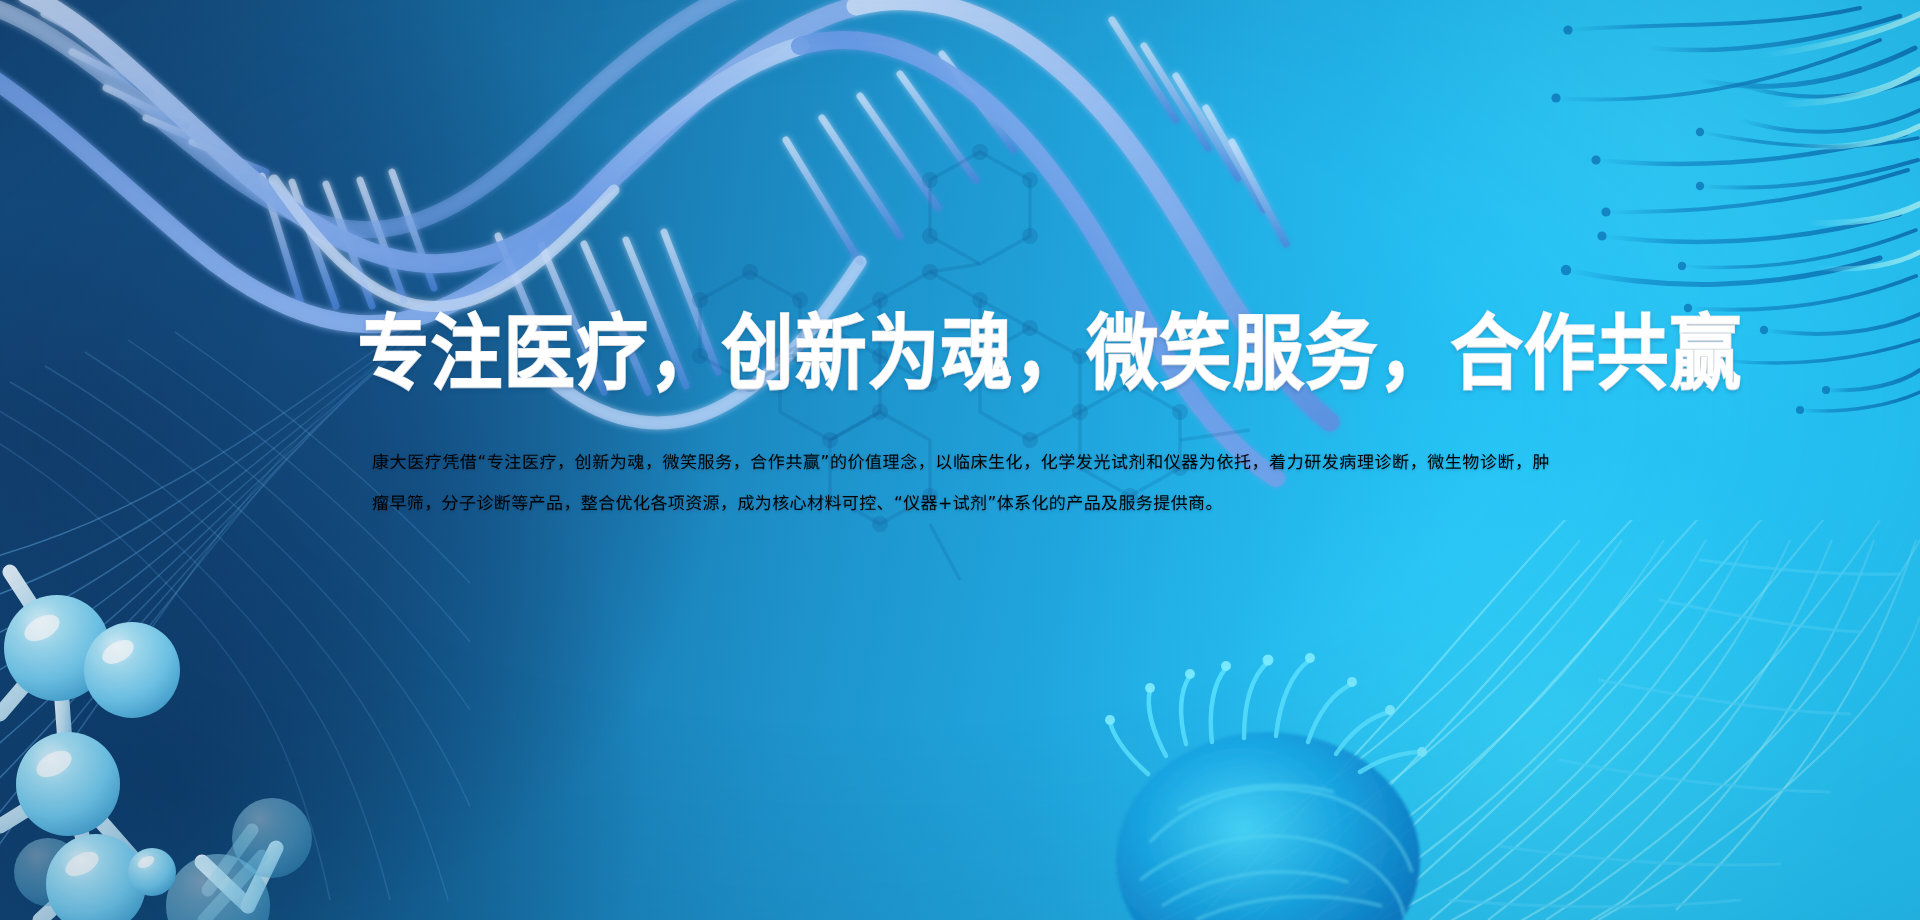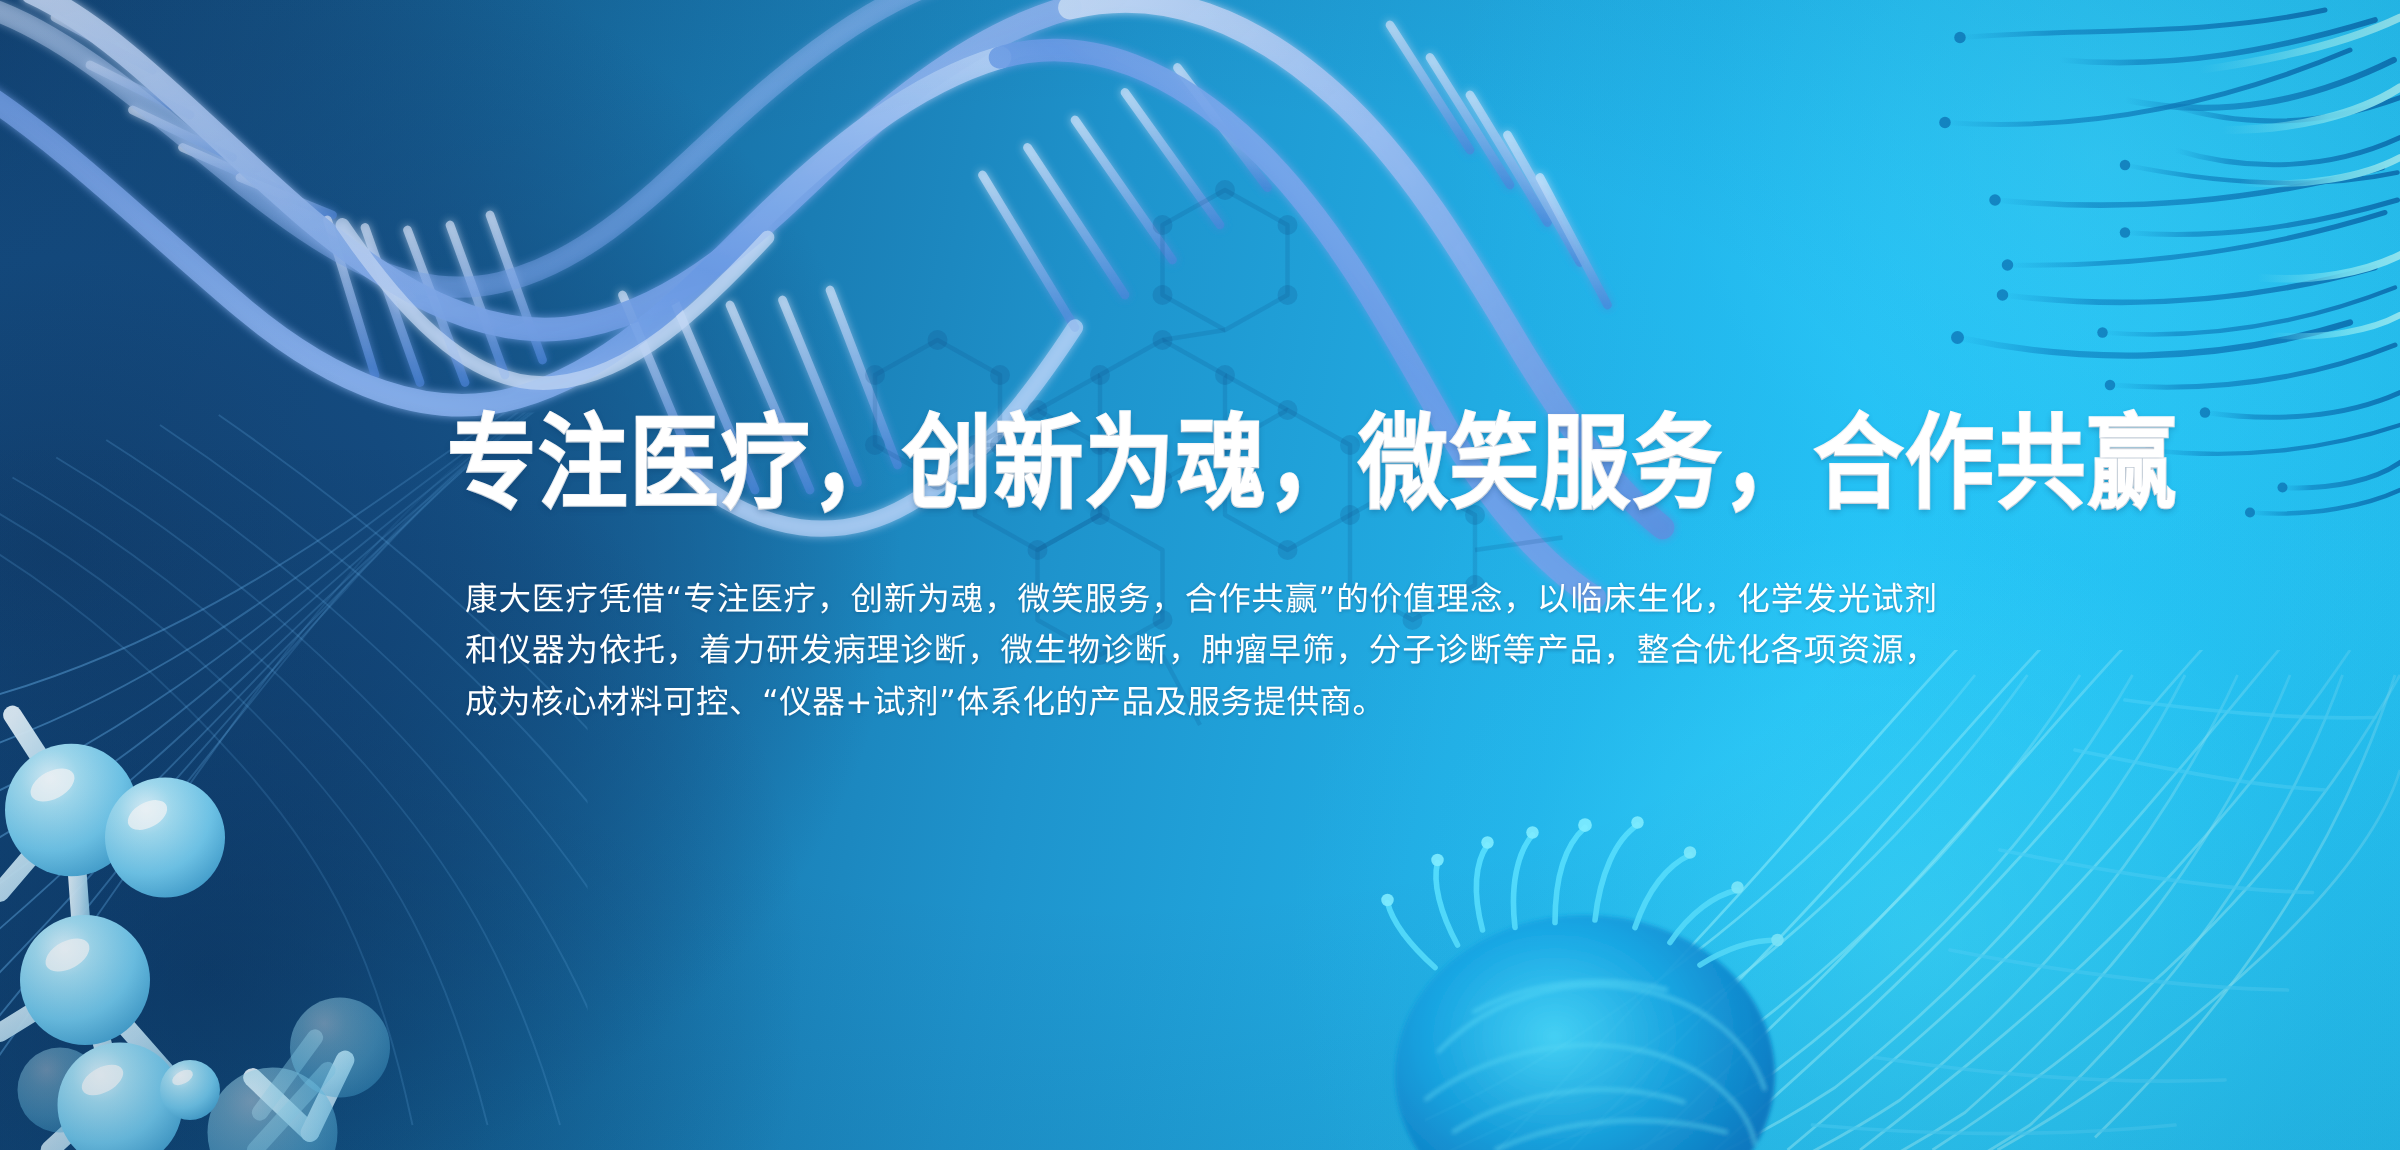--- a/index.html
+++ b/index.html
@@ -62,21 +62,21 @@
     position: absolute;
     inset: 0;
     pointer-events: none;
   }
   .decor svg { display: block; width: 1920px; height: 920px; }
 
   
   .content {
     position: absolute;
     left: 352px;
-    top: 330px;
+    top: 312px;
     width: 1210px;
   }
   .headline {
     color: #ffffff;
     font-size: 72px;
     line-height: 1.0;
     font-weight: 900;
     letter-spacing: 2px;
     white-space: nowrap;
     transform: scaleY(1.14) scaleX(0.985);
@@ -86,22 +86,22 @@
       0 0 1px rgba(255,255,255,.9);
     font-family: "DejaVu Sans", "Liberation Sans", sans-serif;
     margin: 0 0 0 6px;
     padding: 0;
     -webkit-text-stroke: 1.6px #ffffff;
     paint-order: stroke fill;
   }
   .body-copy {
     margin: 58px 0 0 20px;
     width: 1178px;
-    color: #ffffff;
-    font-size: 26px;
+    color: #000000;
+    font-size: 17px;
     line-height: 41px;
     letter-spacing: .4px;
     text-align: justify;
     text-justify: inter-ideograph;
     text-shadow: 0 1px 3px rgba(10,50,92,.35);
     font-family: "DejaVu Sans", "Liberation Sans", sans-serif;
     font-weight: 400;
   }
 </style>
 </head>

